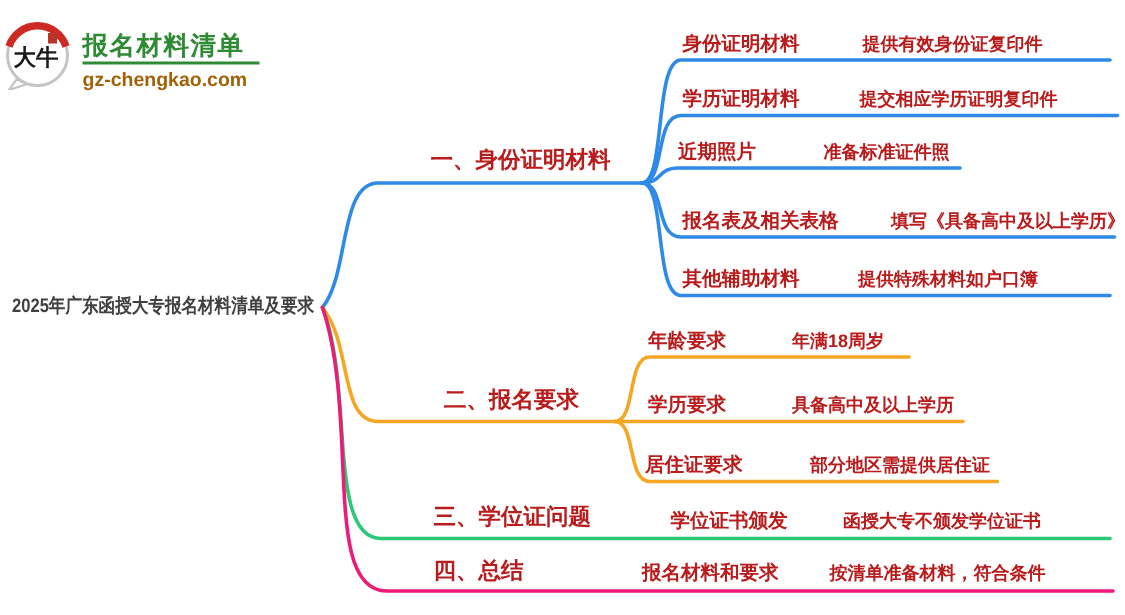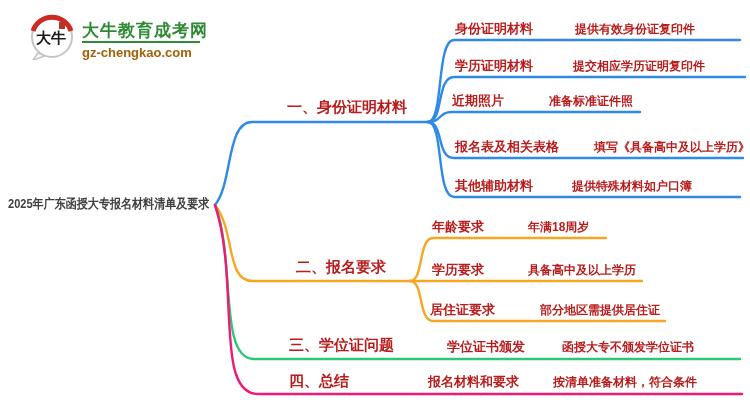--- a/index.html
+++ b/index.html
@@ -5,21 +5,21 @@
   html,body{margin:0;padding:0;background:#fff;}
   .stage{position:relative;width:750px;height:410px;background:#ffffff;overflow:hidden;
          font-family:"Liberation Sans","DejaVu Sans",sans-serif;}
   svg.map{position:absolute;left:0;top:0;}
   .nd{position:absolute;white-space:nowrap;font-weight:bold;color:#b91c1c;line-height:1.15;}
   .lbl{font-size:15px;}
   .sub{font-size:13px;}
   .val{font-size:12px;}
   .root-node{font-size:13px;transform:scaleX(.85);transform-origin:left center;color:#404040;}
   
-  .logo{position:absolute;left:28px;top:12px;width:200px;height:56px;}
+  .logo{position:absolute;left:1px;top:12px;width:200px;height:56px;}
   .logo-icon{position:absolute;left:0;top:0;}
   .logo-name{position:absolute;left:54px;top:7px;font-size:17px;font-weight:bold;
              color:#2f8a34;letter-spacing:1px;white-space:nowrap;}
   .logo-divider{position:absolute;left:54px;top:29px;width:118px;height:2px;background:#2f8a34;}
   .logo-url{position:absolute;left:54px;top:33px;font-size:13px;font-weight:bold;color:#a16207;white-space:nowrap;}
 </style>
 </head>
 <body>
 
 <div class="stage">
@@ -52,21 +52,21 @@
   </svg>
 
   <div class="logo">
     <svg class="logo-icon" width="48" height="48" viewBox="0 0 48 48">
       <circle cx="24" cy="25" r="20" fill="#ffffff" stroke="#c4c4c4" stroke-width="2"></circle>
       <path d="M10,41 L5,48 L17,44 Z" fill="#ffffff" stroke="#c4c4c4" stroke-width="1.5"></path>
       <path d="M5,19 A20,20 0 0 1 43,19" stroke="#cc2a22" stroke-width="5" fill="none"></path>
       <rect x="31" y="10" width="6" height="7" fill="#b7352b"></rect>
       <text x="23" y="31" font-size="15" font-weight="bold" text-anchor="middle" fill="#1a1a1a" font-family="'DejaVu Sans',sans-serif">大牛</text>
     </svg>
-    <div class="logo-name">大牛教育成考网</div>
+    <div class="logo-name">报名材料清单</div>
     <div class="logo-divider"></div>
     <div class="logo-url">gz-chengkao.com</div>
   </div>
 
   <div class="nd root-node" style="left:8px;top:197px;">2025年广东函授大专报名材料清单及要求</div>
 
   <div class="nd lbl" style="left:287px;top:98px;">一、身份证明材料</div>
   <div class="nd sub" style="left:455px;top:22px;">身份证明材料</div>
   <div class="nd val" style="left:575px;top:23px;">提供有效身份证复印件</div>
   <div class="nd sub" style="left:455px;top:59px;">学历证明材料</div>

